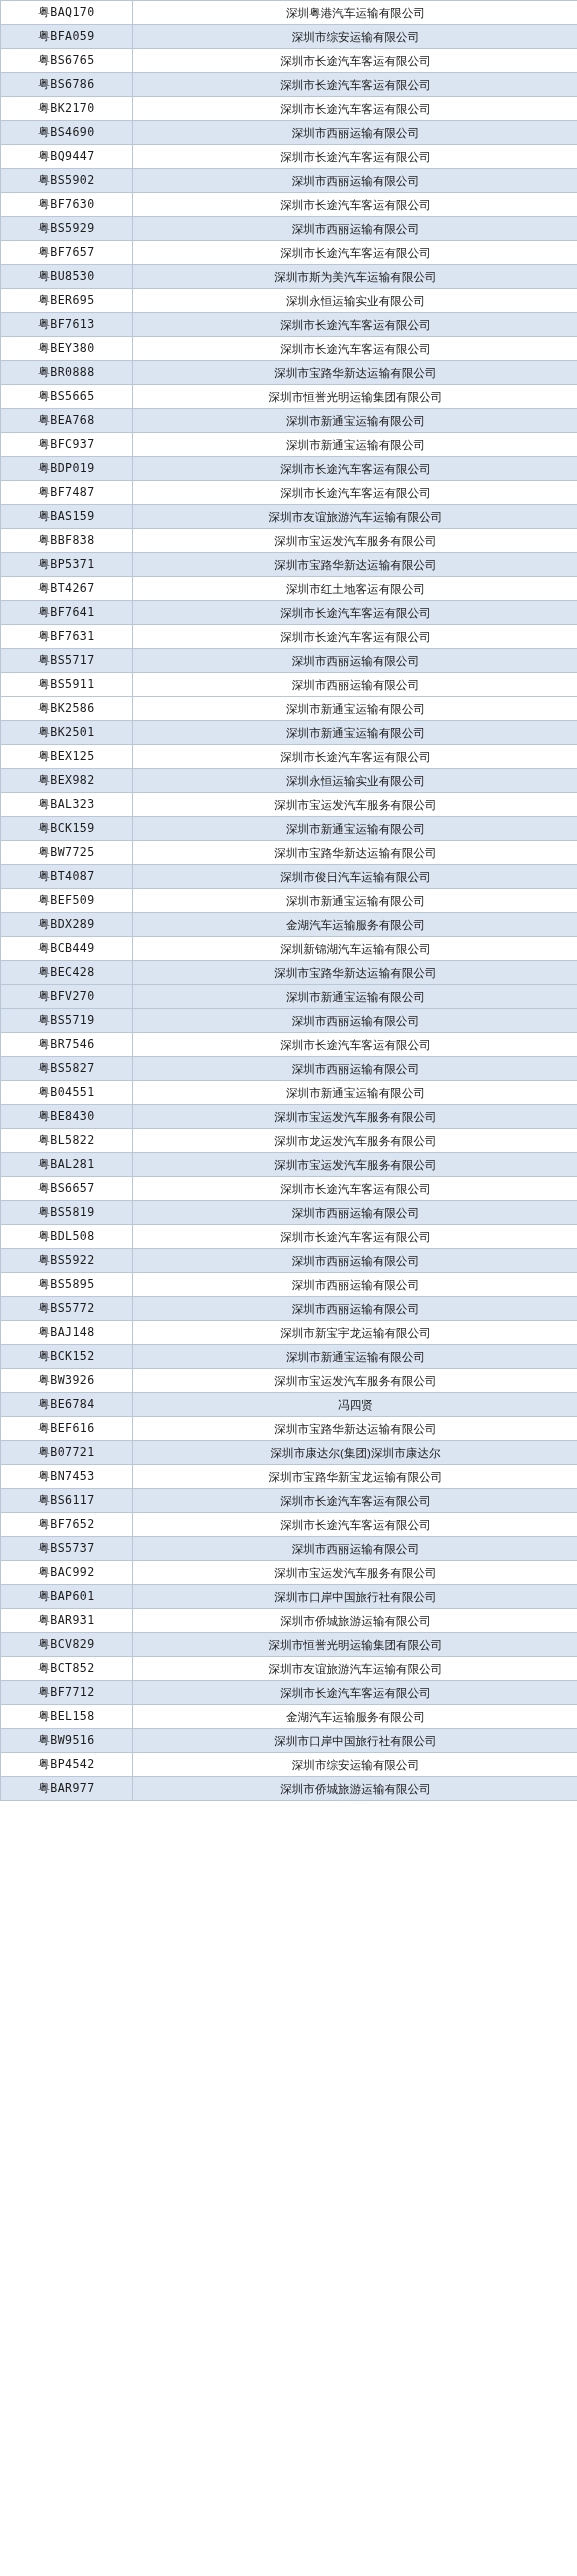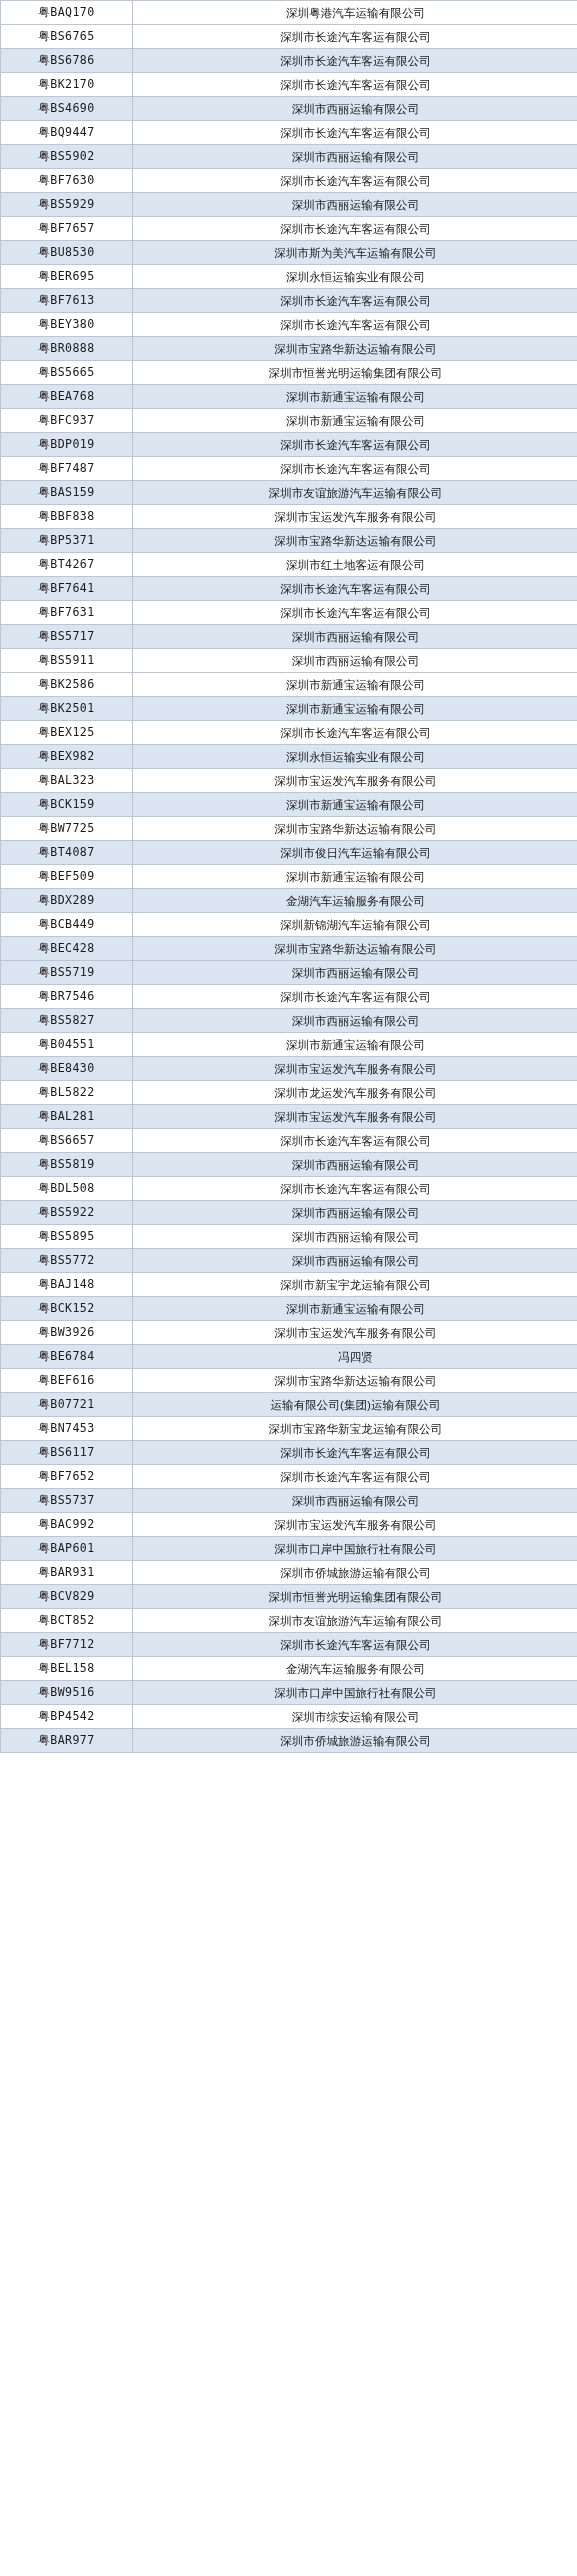--- a/index.html
+++ b/index.html
@@ -46,20 +46,24 @@
 <table id="plate-table">
   <colgroup>
       <col class="c-plate">
       <col class="c-company">
     </colgroup>
   <tbody>
       <tr class="odd">
         <td class="plate">粤BAQ170</td>
         <td class="company">深圳粤港汽车运输有限公司</td>
       </tr>
+      <tr class="even">
+        <td class="plate">粤BFA059</td>
+        <td class="company">深圳市综安运输有限公司</td>
+      </tr>
       <tr class="odd">
         <td class="plate">粤BS6765</td>
         <td class="company">深圳市长途汽车客运有限公司</td>
       </tr>
       <tr class="even">
         <td class="plate">粤BS6786</td>
         <td class="company">深圳市长途汽车客运有限公司</td>
       </tr>
       <tr class="odd">
         <td class="plate">粤BK2170</td>
@@ -203,20 +207,24 @@
       </tr>
       <tr class="odd">
         <td class="plate">粤BCB449</td>
         <td class="company">深圳新锦湖汽车运输有限公司</td>
       </tr>
       <tr class="even">
         <td class="plate">粤BEC428</td>
         <td class="company">深圳市宝路华新达运输有限公司</td>
       </tr>
       <tr class="even">
+        <td class="plate">粤BFV270</td>
+        <td class="company">深圳市新通宝运输有限公司</td>
+      </tr>
+      <tr class="even">
         <td class="plate">粤BS5719</td>
         <td class="company">深圳市西丽运输有限公司</td>
       </tr>
       <tr class="odd">
         <td class="plate">粤BR7546</td>
         <td class="company">深圳市长途汽车客运有限公司</td>
       </tr>
       <tr class="even">
         <td class="plate">粤BS5827</td>
         <td class="company">深圳市西丽运输有限公司</td>
@@ -276,21 +284,21 @@
       <tr class="even">
         <td class="plate">粤BE6784</td>
         <td class="company">冯四贤</td>
       </tr>
       <tr class="odd">
         <td class="plate">粤BEF616</td>
         <td class="company">深圳市宝路华新达运输有限公司</td>
       </tr>
       <tr class="even">
         <td class="plate">粤B07721</td>
-        <td class="company">运输有限公司(集团)运输有限公司</td>
+        <td class="company">深圳市康达尔(集团)深圳市康达尔</td>
       </tr>
       <tr class="odd">
         <td class="plate">粤BN7453</td>
         <td class="company">深圳市宝路华新宝龙运输有限公司</td>
       </tr>
       <tr class="even">
         <td class="plate">粤BS6117</td>
         <td class="company">深圳市长途汽车客运有限公司</td>
       </tr>
       <tr class="odd">

